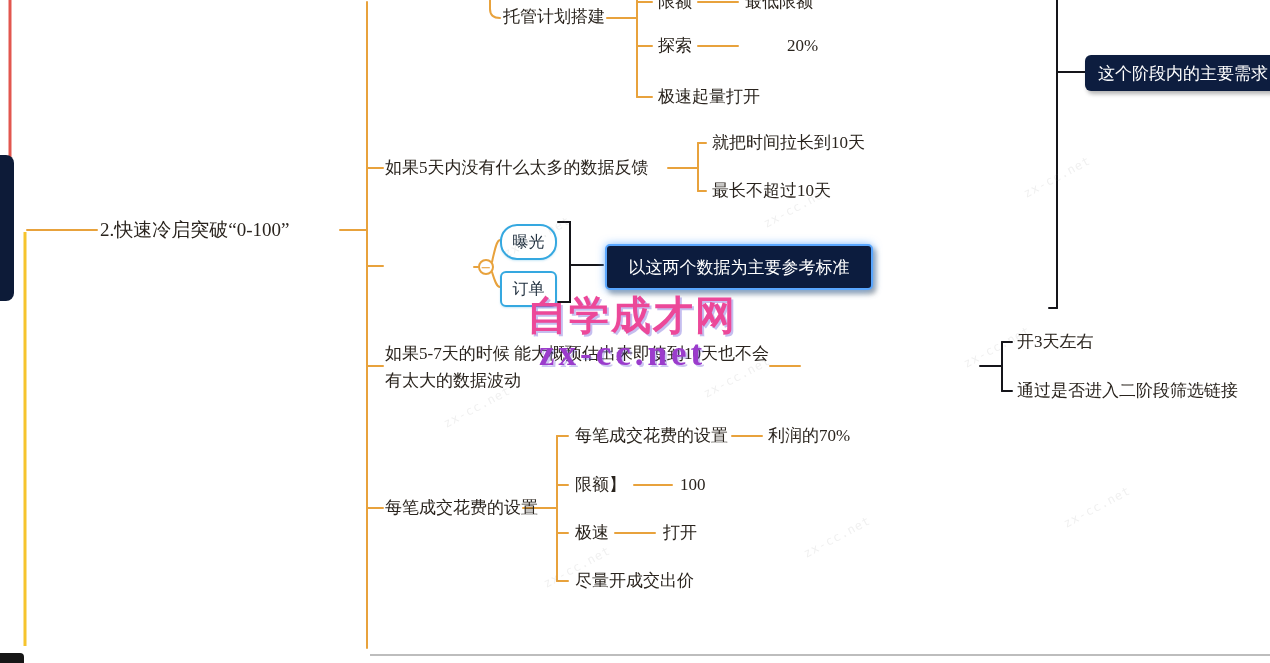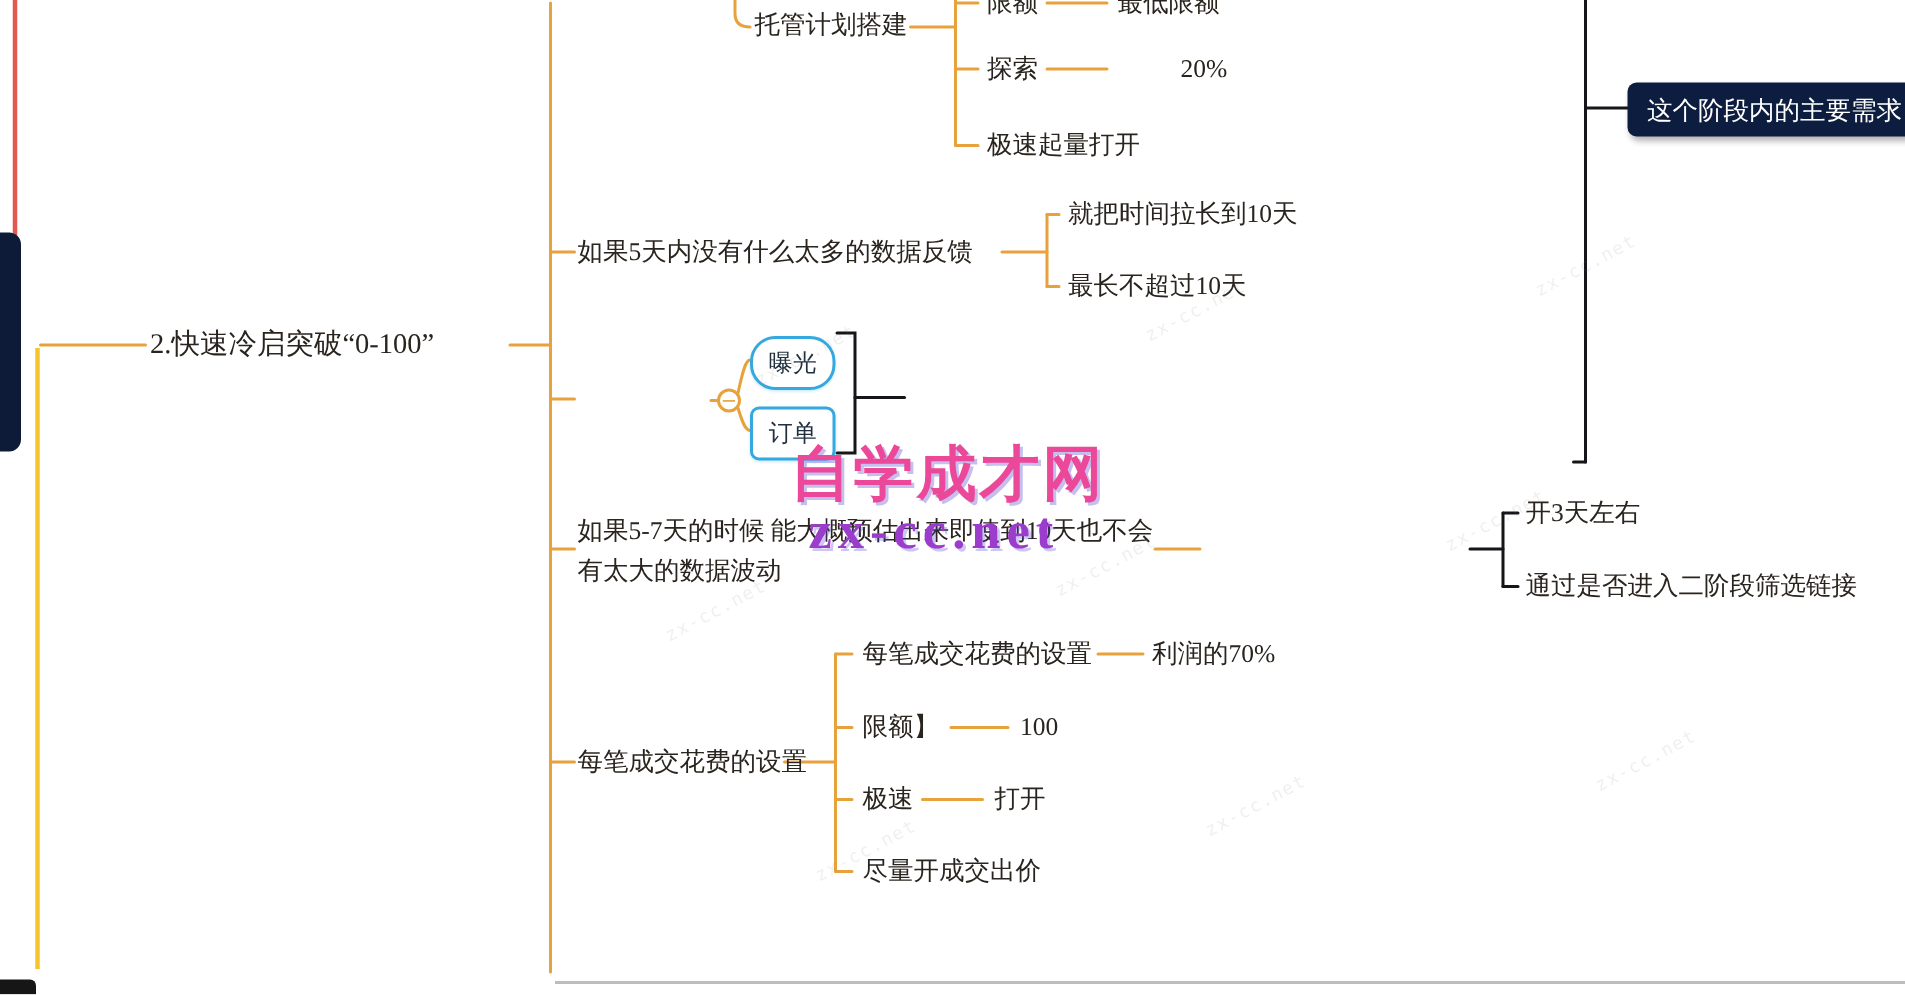--- a/index.html
+++ b/index.html
@@ -130,20 +130,23 @@
 
   <div class="collapse-btn" style="left:478px;top:259px;">
     <span>−</span>
   </div>
   <div class="boxed" style="left:500px;top:224px;width:53px;height:32px;border-radius:17px;">
     <span>曝光</span>
   </div>
   <div class="boxed" style="left:500px;top:271px;width:53px;height:32px;">
     <span>订单</span>
   </div>
+  <div class="dark-callout" style="left:605px;top:244px;width:264px;height:42px;">
+    <span>以这两个数据为主要参考标准</span>
+  </div>
 
   <div class="node wrap" style="left:385px;top:340px;width:395px;">如果5-7天的时候 能大概预估出来即使到10天也不会有太大的数据波动</div>
   <div class="node" style="left:1017px;top:330px;">开3天左右</div>
   <div class="node" style="left:1017px;top:379px;">通过是否进入二阶段筛选链接</div>
 
   <div class="node" style="left:385px;top:496px;">每笔成交花费的设置</div>
   <div class="node" style="left:575px;top:424px;">每笔成交花费的设置</div>
   <div class="node" style="left:768px;top:424px;">利润的70%</div>
   <div class="node" style="left:575px;top:473px;">限额】</div>
   <div class="node" style="left:680px;top:473px;">100</div>

